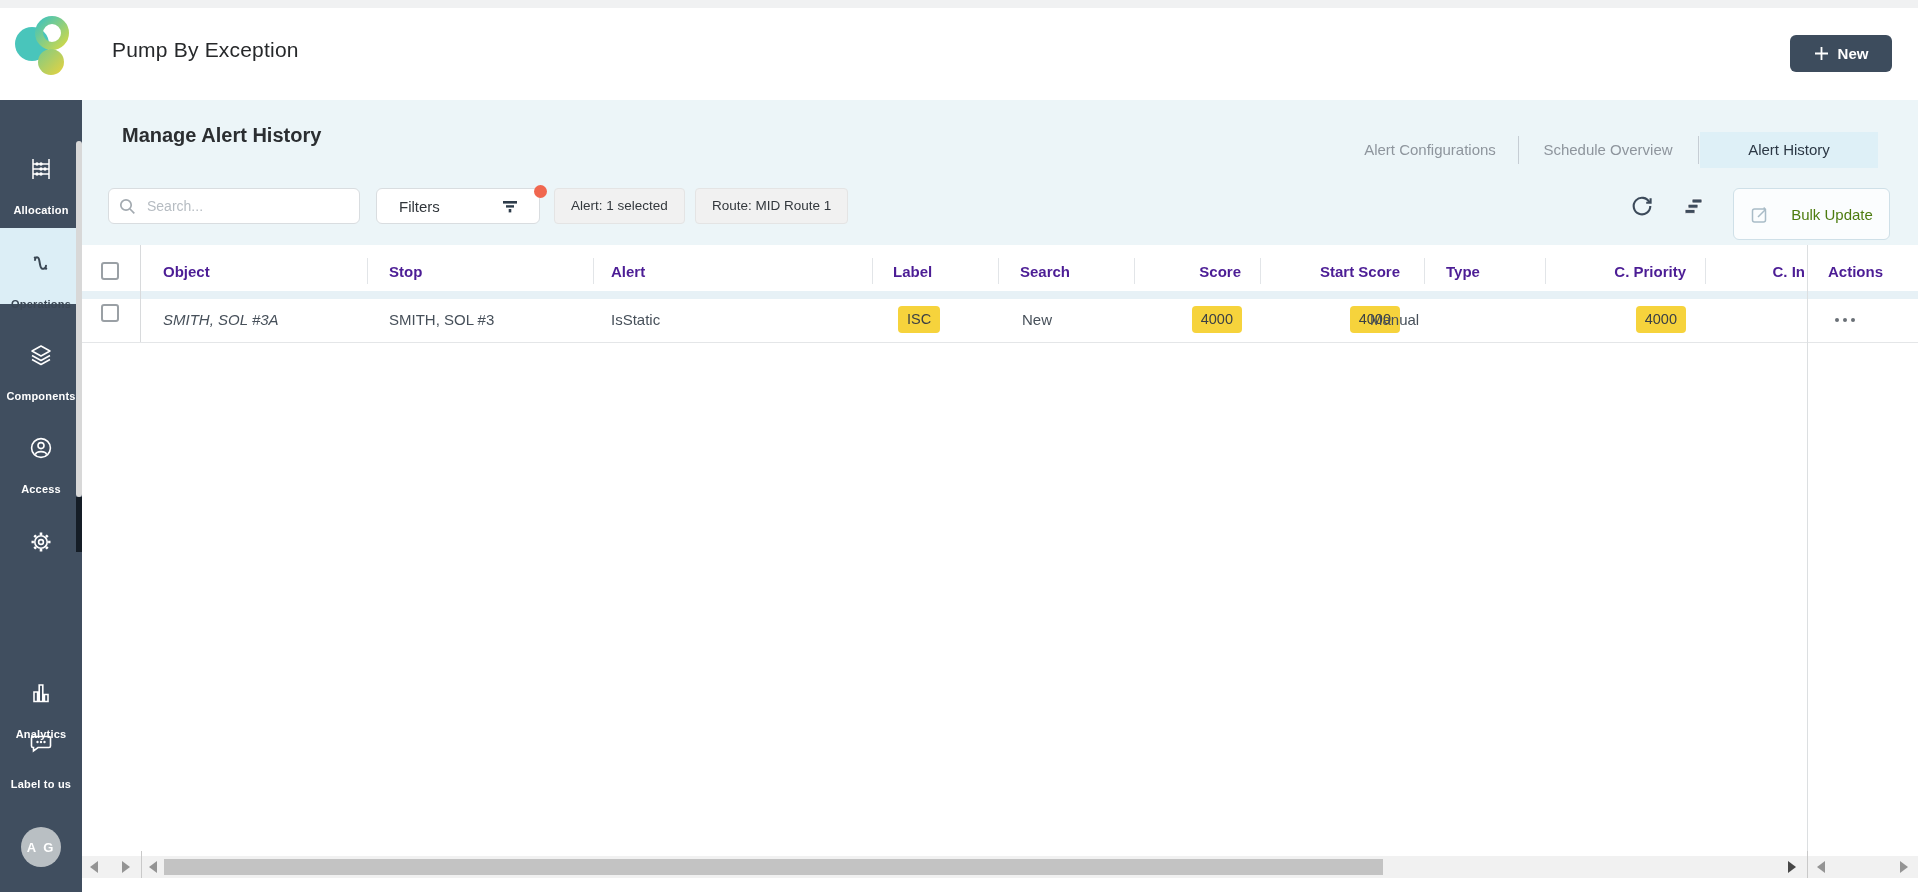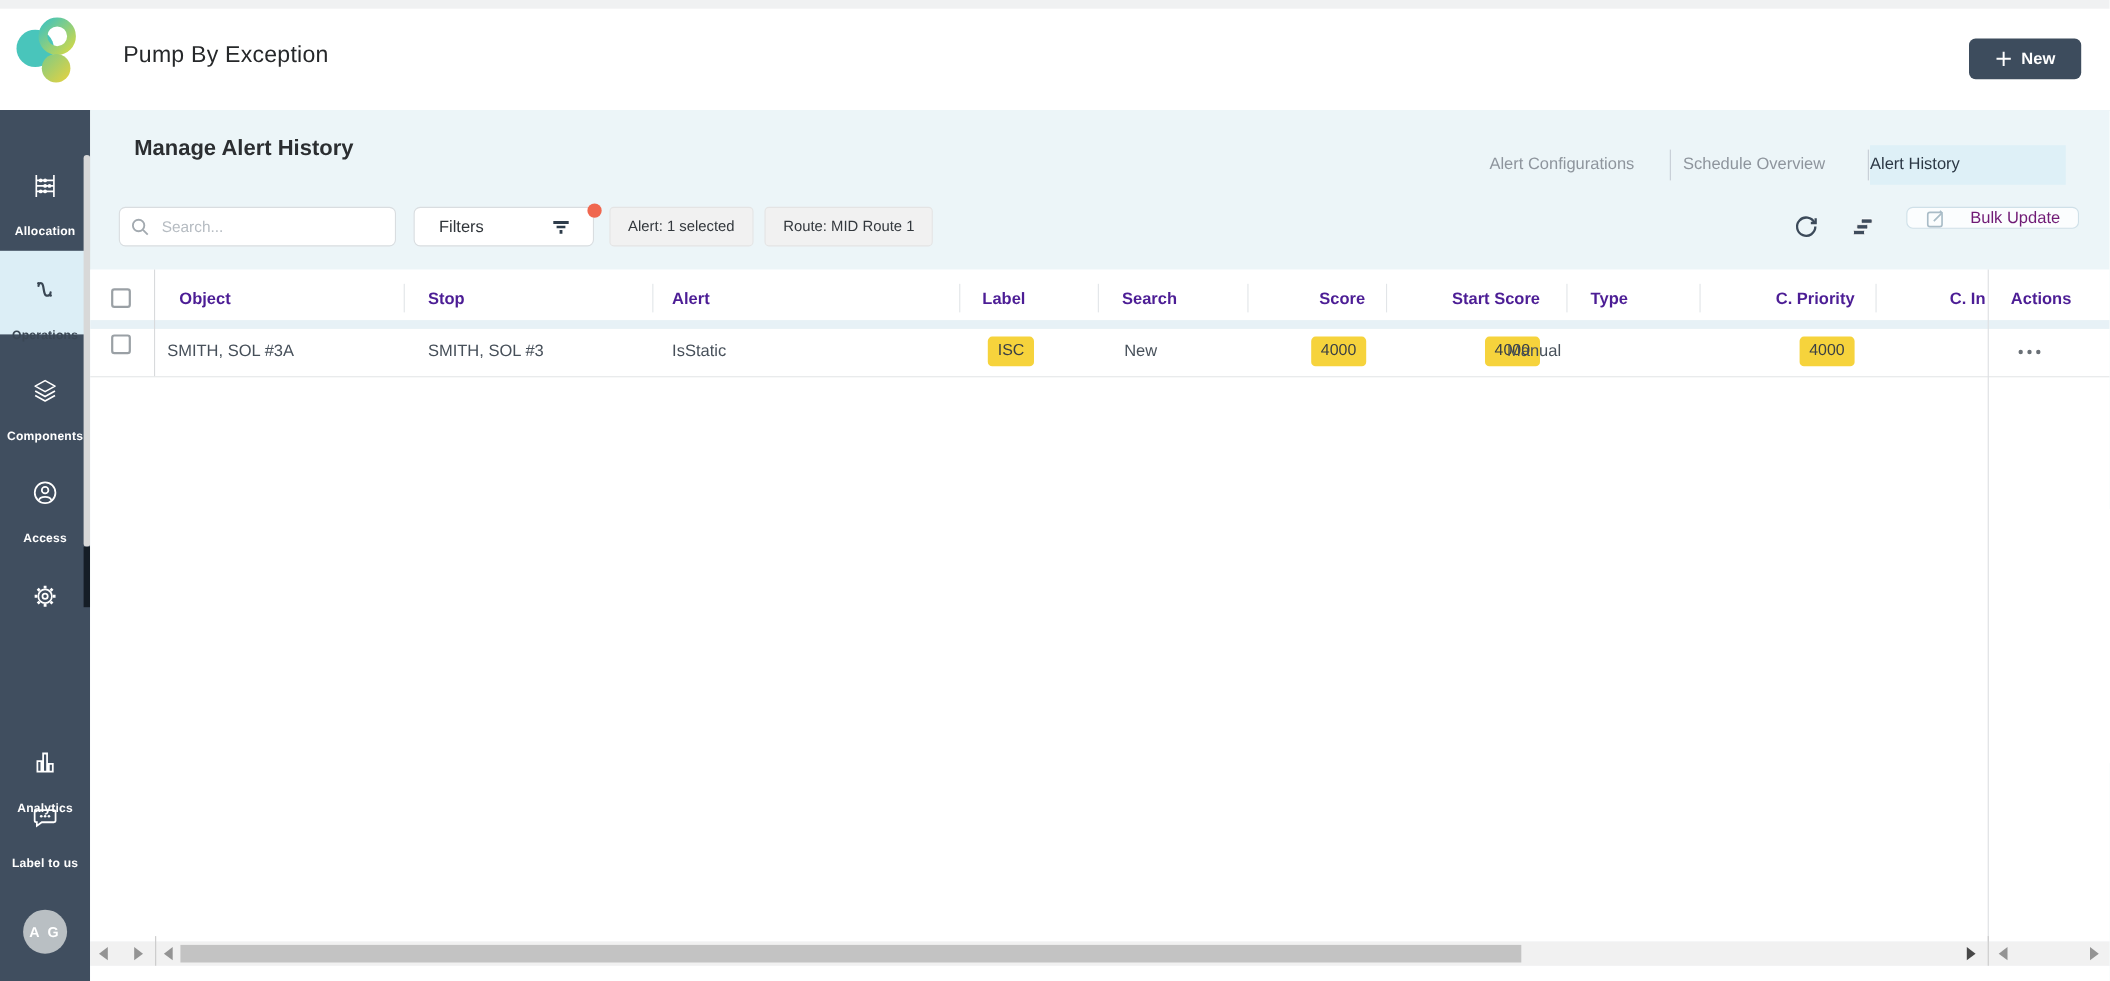--- a/index.html
+++ b/index.html
@@ -22,41 +22,41 @@
   .avatar{left:21px;top:827px;width:40px;height:40px;border-radius:50%;background:#b9bfc3;
           color:#fff;font-size:13px;font-weight:bold;display:flex;align-items:center;
           justify-content:center;letter-spacing:2px;cursor:pointer;}
   .side-scroll-thumb{left:76px;top:141px;width:6px;height:356px;background:#d8d8d8;border-radius:3px;}
   .side-scroll-track-dark{left:76px;top:497px;width:6px;height:55px;background:#151d26;}
   
   .content-bg{left:82px;top:100px;width:1836px;height:792px;background:#ecf5f8;}
   .page-heading{left:122px;top:124px;font-size:20px;font-weight:bold;color:#2b2e31;
                 font-family:"Liberation Sans","DejaVu Sans",sans-serif;}
   
-  .tab{position:absolute;top:132px;height:36px;line-height:36px;
+  .tab{position:absolute;top:132px;height:36px;line-height:36px;text-align:center;
        font-size:15px;color:#8e959d;cursor:pointer;}
   .tab.active{background:#def0f7;color:#2c3845;font-weight:500;}
   .tab-divider{position:absolute;top:136px;height:28px;width:1px;background:#c6cdd4;}
   
   .search-box{left:108px;top:188px;width:252px;height:36px;background:#fff;border:1px solid #d9dde0;
               border-radius:6px;display:flex;align-items:center;box-sizing:border-box;padding:0 10px;}
   .search-box input{border:none;outline:none;flex:1;font-size:14px;color:#444;margin-left:9px;
                     font-family:inherit;background:transparent;}
   .search-box input::placeholder{color:#b6bcc2;}
   .filters-btn{left:376px;top:188px;width:164px;height:36px;background:#fff;border:1px solid #d9dde0;
                border-radius:6px;box-sizing:border-box;display:flex;align-items:center;
                justify-content:space-between;padding:0 20px 0 22px;font-size:15px;color:#30353a;cursor:pointer;}
   .filter-dot{left:534px;top:185px;width:13px;height:13px;border-radius:50%;background:#f0674f;}
   .chip{position:absolute;top:188px;height:36px;line-height:34px;background:#f1f1f1;
         border:1px solid #e4e4e4;border-radius:4px;box-sizing:border-box;padding:0 16px;
         font-size:13.5px;color:#33383d;cursor:pointer;}
   .icon-btn{position:absolute;top:194px;width:24px;height:24px;cursor:pointer;}
-  .bulk-btn{left:1733px;top:188px;width:157px;height:20px;background:#fbfdfe;border:1px solid #cfe0e8;
+  .bulk-btn{left:1733px;top:188px;width:157px;height:52px;background:#fbfdfe;border:1px solid #cfe0e8;
             border-radius:6px;box-sizing:border-box;display:flex;align-items:center;justify-content:center;
-            gap:22px;font-size:15px;color:#701a75;cursor:default;}
+            gap:22px;font-size:15px;color:#4d7c0f;cursor:default;}
   
   .table-bg{left:82px;top:245px;width:1836px;height:611px;background:#fff;}
   .gap-strip{left:82px;top:291px;width:1836px;height:8px;background:#e7f1f6;}
   .row-bottom{left:82px;top:342px;width:1836px;height:1px;background:#e4e6e8;}
   .vline-check{left:140px;top:245px;width:1px;height:97px;background:#d8dadc;}
   .vline-actions{left:1807px;top:245px;width:1px;height:611px;background:#dcdfe1;}
   .hdiv{position:absolute;top:258px;height:26px;width:1px;background:#e2e5e8;}
   .hcol{position:absolute;top:261px;height:22px;line-height:22px;font-weight:bold;
         font-size:15px;color:#4c1d95;white-space:nowrap;cursor:pointer;}
   .hcol.r, .rcell.r{text-align:right;}
@@ -287,21 +287,21 @@
   <div class="hcol" style="left:611px;">Alert</div>
   <div class="hcol" style="left:893px;">Label</div>
   <div class="hcol" style="left:1020px;">Search</div>
   <div class="hcol r" style="left:1141px;width:100px;">Score</div>
   <div class="hcol r" style="left:1290px;width:110px;">Start Score</div>
   <div class="hcol" style="left:1446px;">Type</div>
   <div class="hcol r" style="left:1586px;width:100px;">C. Priority</div>
   <div class="hcol r" style="left:1725px;width:80px;overflow:hidden;">C. In</div>
   <div class="hcol" style="left:1828px;">Actions</div>
 
-  <div class="rcell" style="left:152px;">SMITH, SOL #3A</div>
+  <div class="rcell" style="left:163px;font-style:italic;">SMITH, SOL #3A</div>
   <div class="rcell" style="left:389px;">SMITH, SOL #3</div>
   <div class="rcell" style="left:611px;">IsStatic</div>
   <div class="badge" style="left:898px;">ISC</div>
   <div class="rcell" style="left:1022px;">New</div>
   <div class="badge" style="right:676px;">4000</div>
   <div class="badge" style="right:518px;">4000</div>
   <div class="rcell" style="left:1370px;">Manual</div>
   <div class="badge" style="right:232px;">4000</div>
   <div class="dots">
       <i></i>

